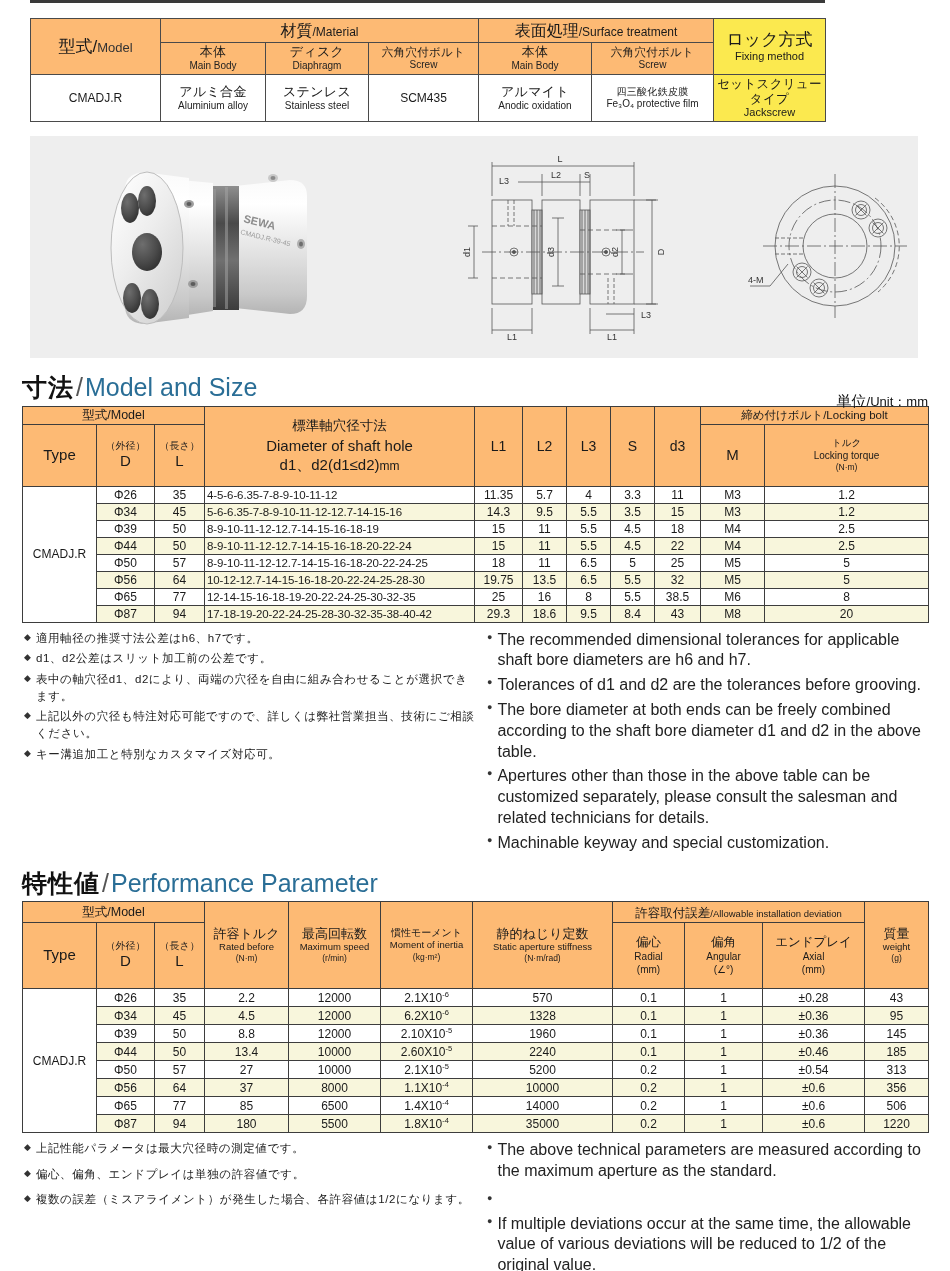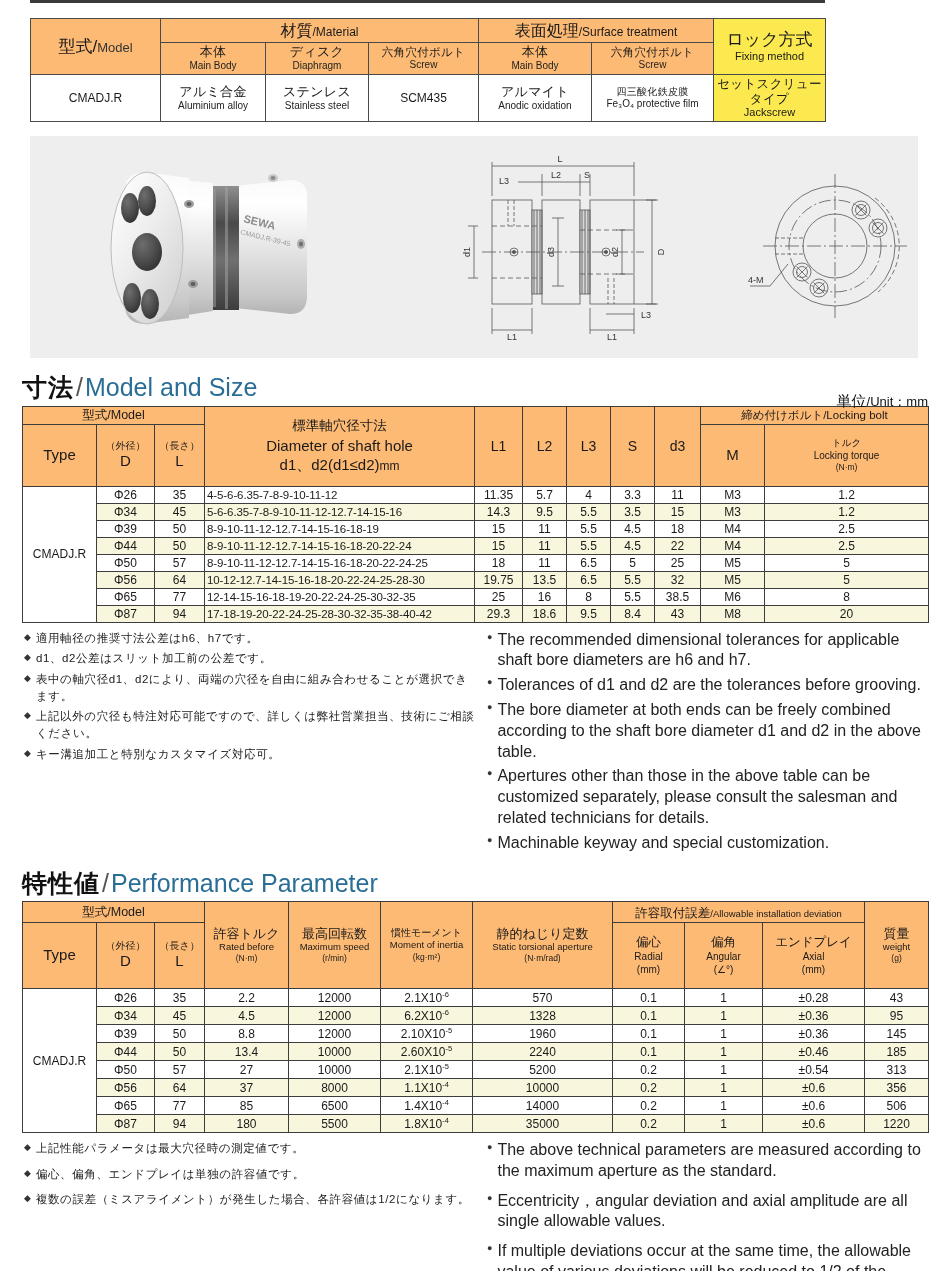--- a/index.html
+++ b/index.html
@@ -609,21 +609,21 @@
       <div class="h-en-s" style="font-size:9.5px">Maximum speed</div>
       <div class="h-en-s">(r/min)</div>
     </td>
     <td rowspan="2" class="hdr ctr">
       <div class="h-jp" style="font-size:10px">慣性モーメント</div>
       <div class="h-en-s" style="font-size:9.5px">Moment of inertia</div>
       <div class="h-en-s">(kg·m²)</div>
     </td>
     <td rowspan="2" class="hdr ctr">
       <div class="h-jp" style="font-size:13px">静的ねじり定数</div>
-      <div class="h-en-s" style="font-size:9.5px">Static torsional aperture</div>
+      <div class="h-en-s" style="font-size:9.5px">Static aperture stiffness</div>
       <div class="h-en-s">(N·m/rad)</div>
     </td>
     <td colspan="3" class="hdr ctr">
       <span class="h-jp" style="font-size:12.5px">許容取付誤差</span><span class="h-en-s" style="font-size:9.5px">/Allowable installation deviation</span>
     </td>
     <td rowspan="2" class="hdr ctr">
       <div class="h-jp" style="font-size:13px">質量</div>
       <div class="h-en-s" style="font-size:9.5px">weight</div>
       <div class="h-en-s">(g)</div>
     </td>
@@ -771,20 +771,19 @@
         <span class="txt-jp">複数の誤差（ミスアライメント）が発生した場合、各許容値は1/2になります。</span>
       </div>
   </div>
   <div class="col right tight2">
     <div class="note">
         <span class="bullet">●</span>
         <span class="txt-en">The above technical parameters are measured according to the maximum aperture as the standard.</span>
       </div>
     <div class="note">
         <span class="bullet">●</span>
-        <span class="txt-en">Eccentricity，angular deviation and axial amplitude are all single allowable values.</span>
       </div>
     <div class="note">
         <span class="bullet">●</span>
         <span class="txt-en">If multiple deviations occur at the same time, the allowable value of various deviations will be reduced to 1/2 of the original value.</span>
       </div>
   </div>
 </div>
 
 </body></html>

